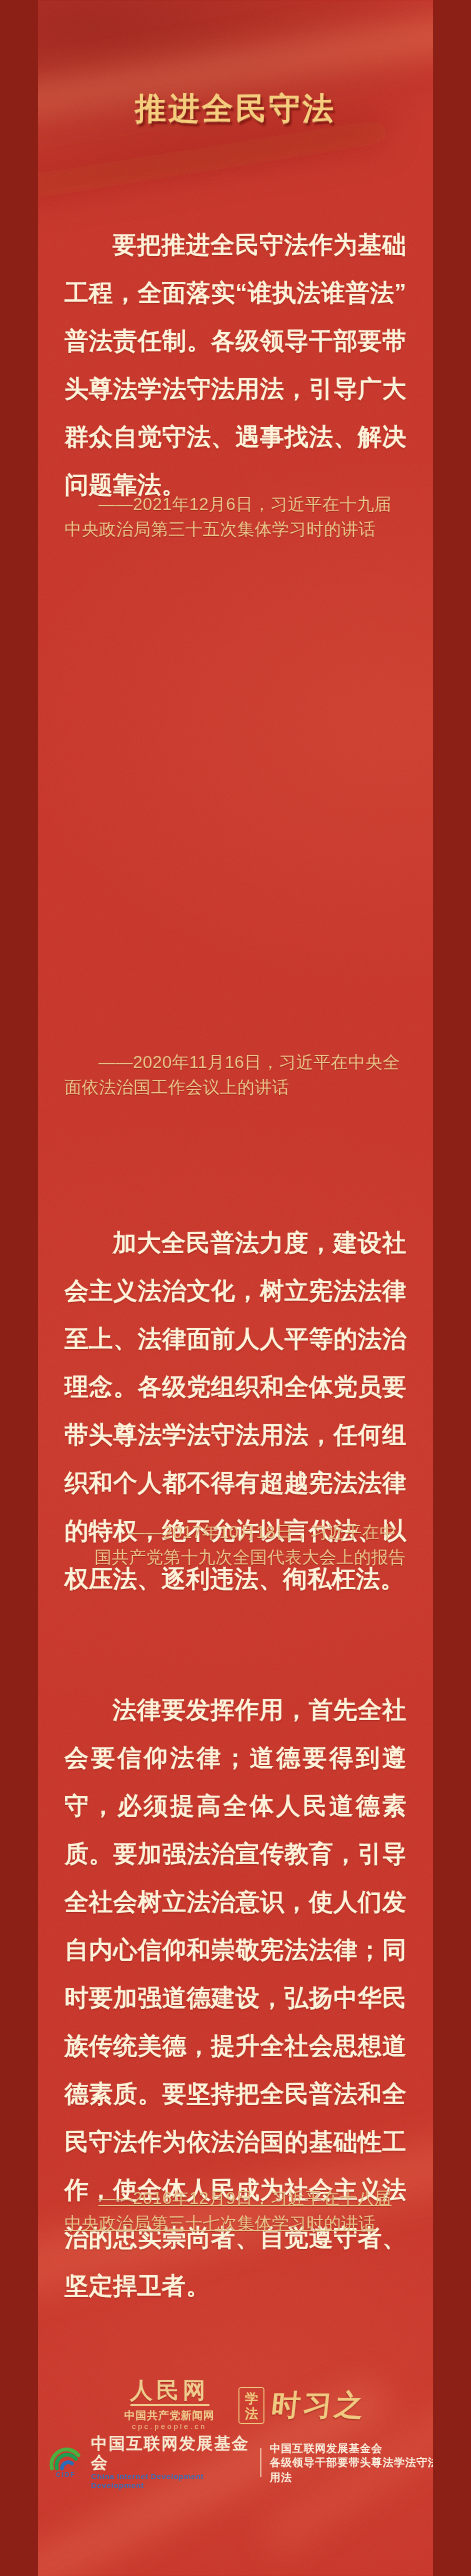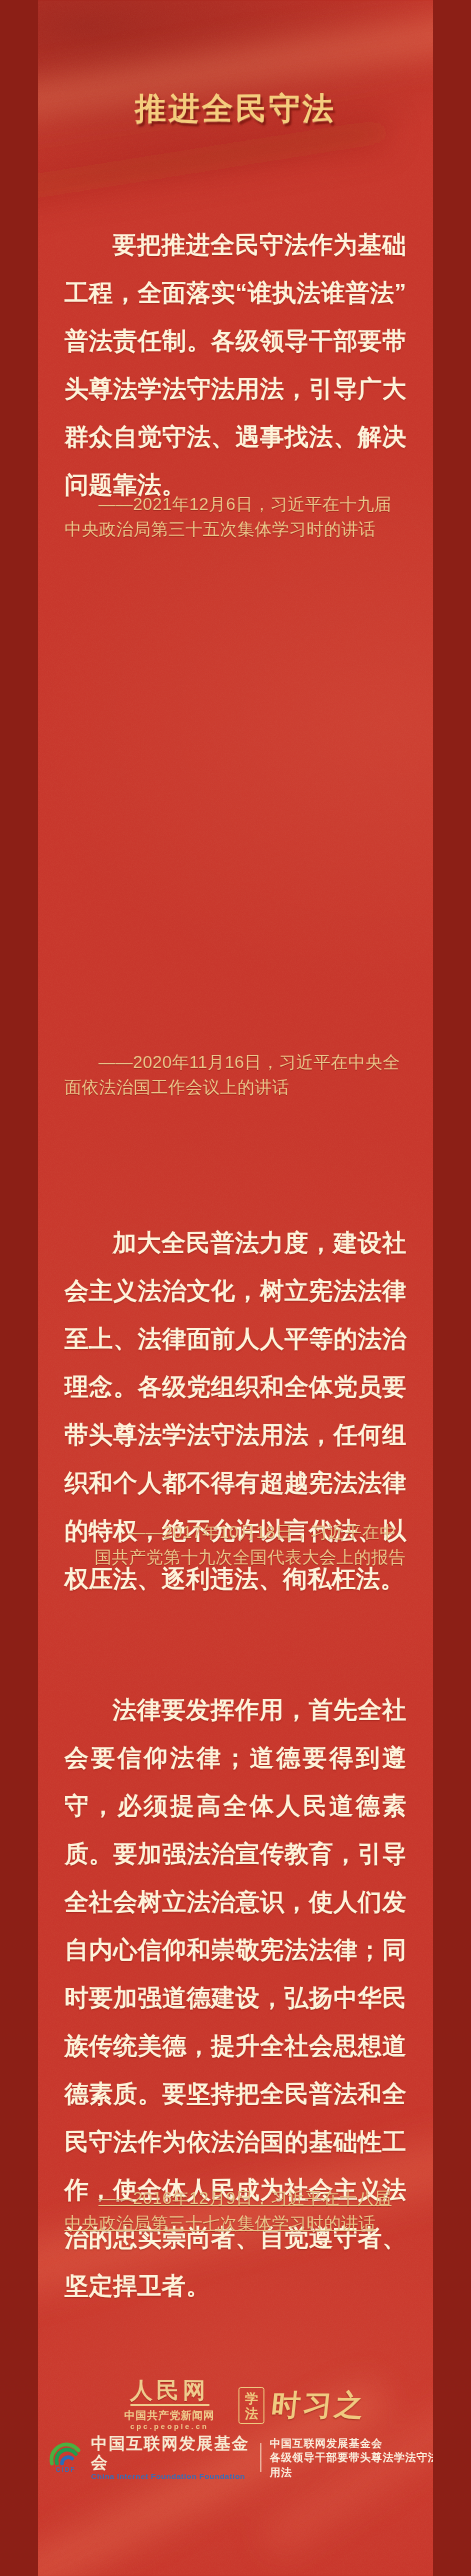--- a/index.html
+++ b/index.html
@@ -65,21 +65,21 @@
     transform:translateX(9.4px);
   }
   .people-logo{display:flex;flex-direction:column;align-items:center;color:#efcb8d;}
   .people-script{
     font-size:22.6px;font-weight:700;
     letter-spacing:3.8px;line-height:22.6px;
     text-shadow:0 0.6px 0.6px rgba(110,16,8,.4);
   }
   .people-rule{width:79px;height:1.3px;background:#efcb8d;margin:1.9px 0 1.9px;}
   .people-sub{font-size:10.7px;font-weight:700;letter-spacing:0.6px;line-height:14px;}
-  .people-url{font-size:7.5px;font-weight:700;letter-spacing:2.2px;line-height:10px;}
+  .people-url{font-size:7.5px;font-weight:400;letter-spacing:2.2px;line-height:10px;}
   .sxz{display:flex;align-items:center;gap:6.3px;}
   .sxz-seal{
     width:24px;height:35px;
     border:1.9px solid #eec87f;border-radius:2.5px;
     display:flex;flex-direction:column;align-items:center;justify-content:center;
     color:#eec87f;font-size:13.2px;font-weight:800;line-height:15px;
   }
   .sxz-word{
     font-size:29px;font-weight:900;color:#f0ca80;
     transform:skewX(-6deg);
@@ -158,21 +158,21 @@
     <div class="cidf-logo">
       <svg width="33" height="24" viewBox="0 0 52 38" xmlns="http://www.w3.org/2000/svg">
         <path d="M4 34 A24 24 0 0 1 46 13" fill="none" stroke="#4caf3f" stroke-width="6" stroke-linecap="round"></path>
         <path d="M12 34 A17 17 0 0 1 42 19" fill="none" stroke="#1f9e4e" stroke-width="6" stroke-linecap="round"></path>
         <path d="M20 34 A10 10 0 0 1 36 26" fill="none" stroke="#2b6cb8" stroke-width="6" stroke-linecap="round"></path>
       </svg>
       <div class="cidf-abbr">CIDF</div>
     </div>
     <div class="cidf-name">
       <div class="cidf-cn">中国互联网发展基金会</div>
-      <div class="cidf-en">China Internet Foundation Foundation</div>
+      <div class="cidf-en">China Internet Development Development</div>
     </div>
     <div class="v-divider"></div>
     <div class="support">
       <div>中国互联网发展基金会</div>
       <div>各级领导干部要带头尊法学法守法用法</div>
     </div>
   </div>
 
 </div>
 

